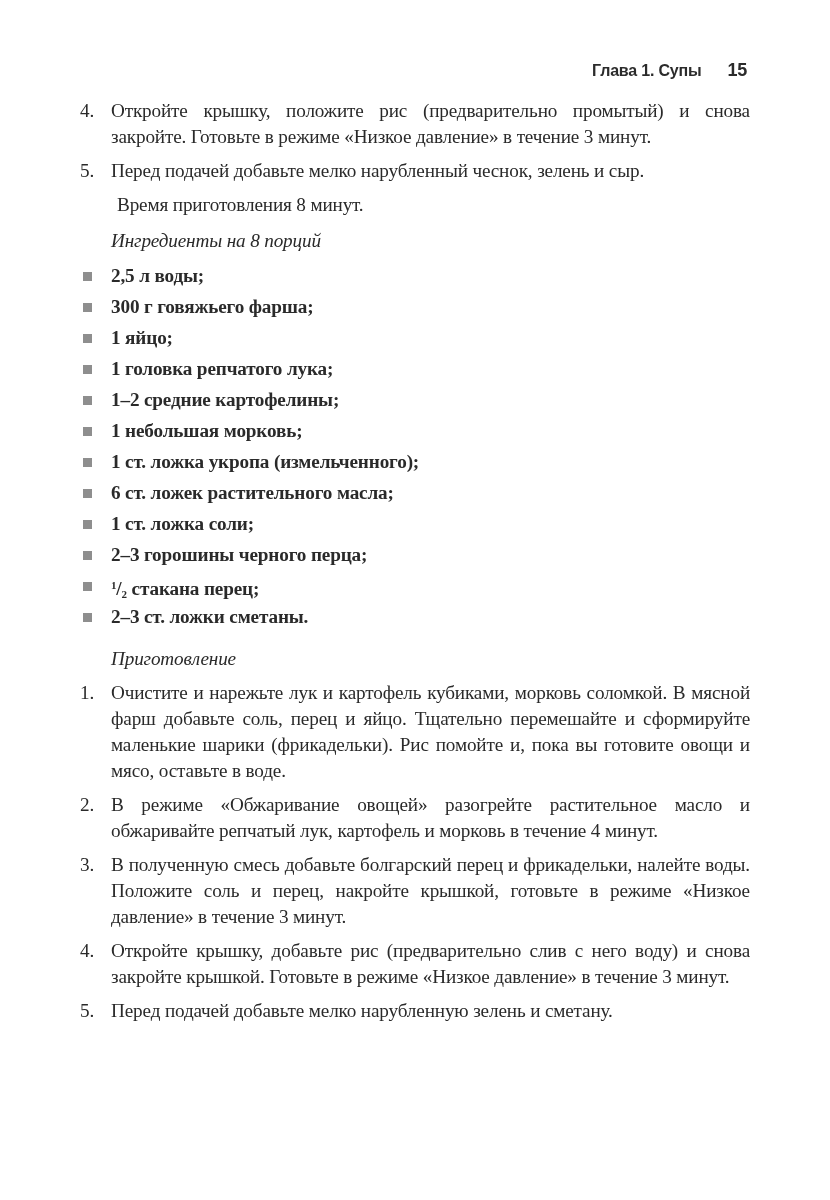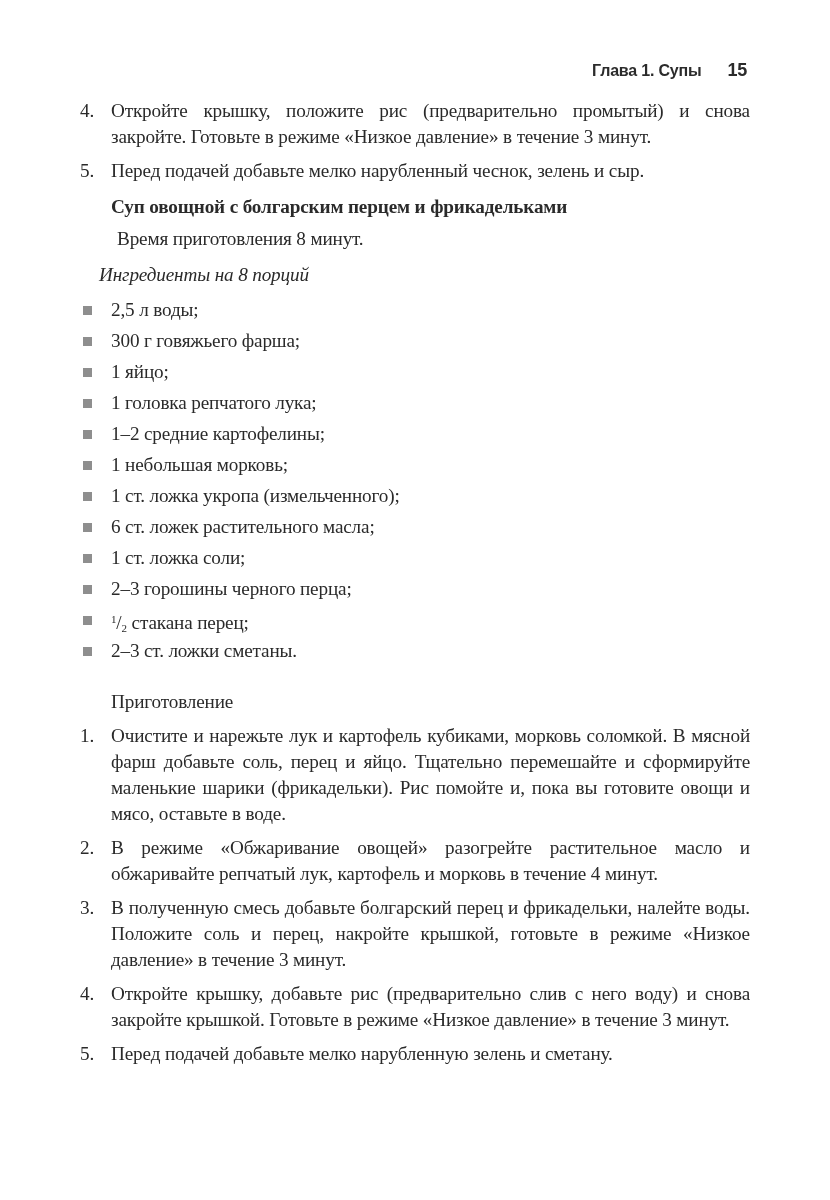--- a/index.html
+++ b/index.html
@@ -6,27 +6,27 @@
   body { width: 830px; height: 1200px; position: relative; overflow: hidden; color: #2a2a2a; font-family: "Liberation Serif", "DejaVu Serif", serif; }
   .page { position: absolute; left: 0; top: 0; width: 830px; height: 1068px; }
   .running-head { position: absolute; top: 60px; right: 83px; font-family: "Liberation Sans", "DejaVu Sans", sans-serif; font-weight: bold; font-size: 16px; color: #2b2b2b; display: flex; gap: 26px; align-items: baseline; letter-spacing: -0.2px; }
   .running-head .folio { font-size: 18px; }
   .content { position: absolute; left: 80px; top: 98px; width: 670px; font-size: 19.2px; line-height: 26px; letter-spacing: -0.15px; }
   .olist { margin: 0; padding: 0; list-style: none; }
   .olist li { position: relative; padding-left: 31px; margin-bottom: 8px; text-align: justify; }
   .olist li .num { position: absolute; left: 0; top: 0; }
   .recipe-title { font-weight: bold; margin: 10px 0 0 31px; }
   .time { margin: 6px 0 0 37px; }
-  .subhead { font-style: italic; margin: 10px 0 6px 19px; }
+  .subhead { font-style: italic; margin: 10px 0 6px 31px; }
   .ulist { margin: 0; padding: 0; list-style: none; }
-  .ulist li { position: relative; padding-left: 31px; height: 31px; line-height: 31px; }
+  .ulist li { position: relative; padding-left: 31px; height: 31px; line-height: 31px; font-weight: bold; }
   .ulist li .bullet { position: absolute; left: 3px; top: 12px; width: 9px; height: 9px; background: #8e8e8e; }
   .frac sup { font-size: 11px; vertical-align: 6px; }
   .frac sub { font-size: 11px; vertical-align: -3px; }
-  .prep-head { margin: 23px 0 8px 31px; }
+  .prep-head { font-style: italic; margin: 14px 0 8px 31px; }
 </style>
 </head>
 <body>
 
 <div class="page">
 
   <div class="running-head">
     <span>Глава 1. Супы</span>
     <span class="folio">15</span>
   </div>
@@ -37,21 +37,20 @@
       <li>
         <span class="num">4.</span>
         <span>Откройте крышку, положите рис (предварительно промытый) и снова закройте. Готовьте в режиме «Низкое давление» в течение 3 минут.</span>
       </li>
       <li>
         <span class="num">5.</span>
         <span>Перед подачей добавьте мелко нарубленный чеснок, зелень и сыр.</span>
       </li>
     </ol>
 
-    <div class="recipe-title">Суп овощной с болгарским перцем и фрикадельками</div>
     <div class="time">Время приготовления 8 минут.</div>
     <div class="subhead">Ингредиенты на 8 порций</div>
 
     <ul class="ulist">
       <li><span class="bullet"></span><span>2,5 л воды;</span></li>
       <li><span class="bullet"></span><span>300 г говяжьего фарша;</span></li>
       <li><span class="bullet"></span><span>1 яйцо;</span></li>
       <li><span class="bullet"></span><span>1 головка репчатого лука;</span></li>
       <li><span class="bullet"></span><span>1–2 средние картофелины;</span></li>
       <li><span class="bullet"></span><span>1 небольшая морковь;</span></li>

